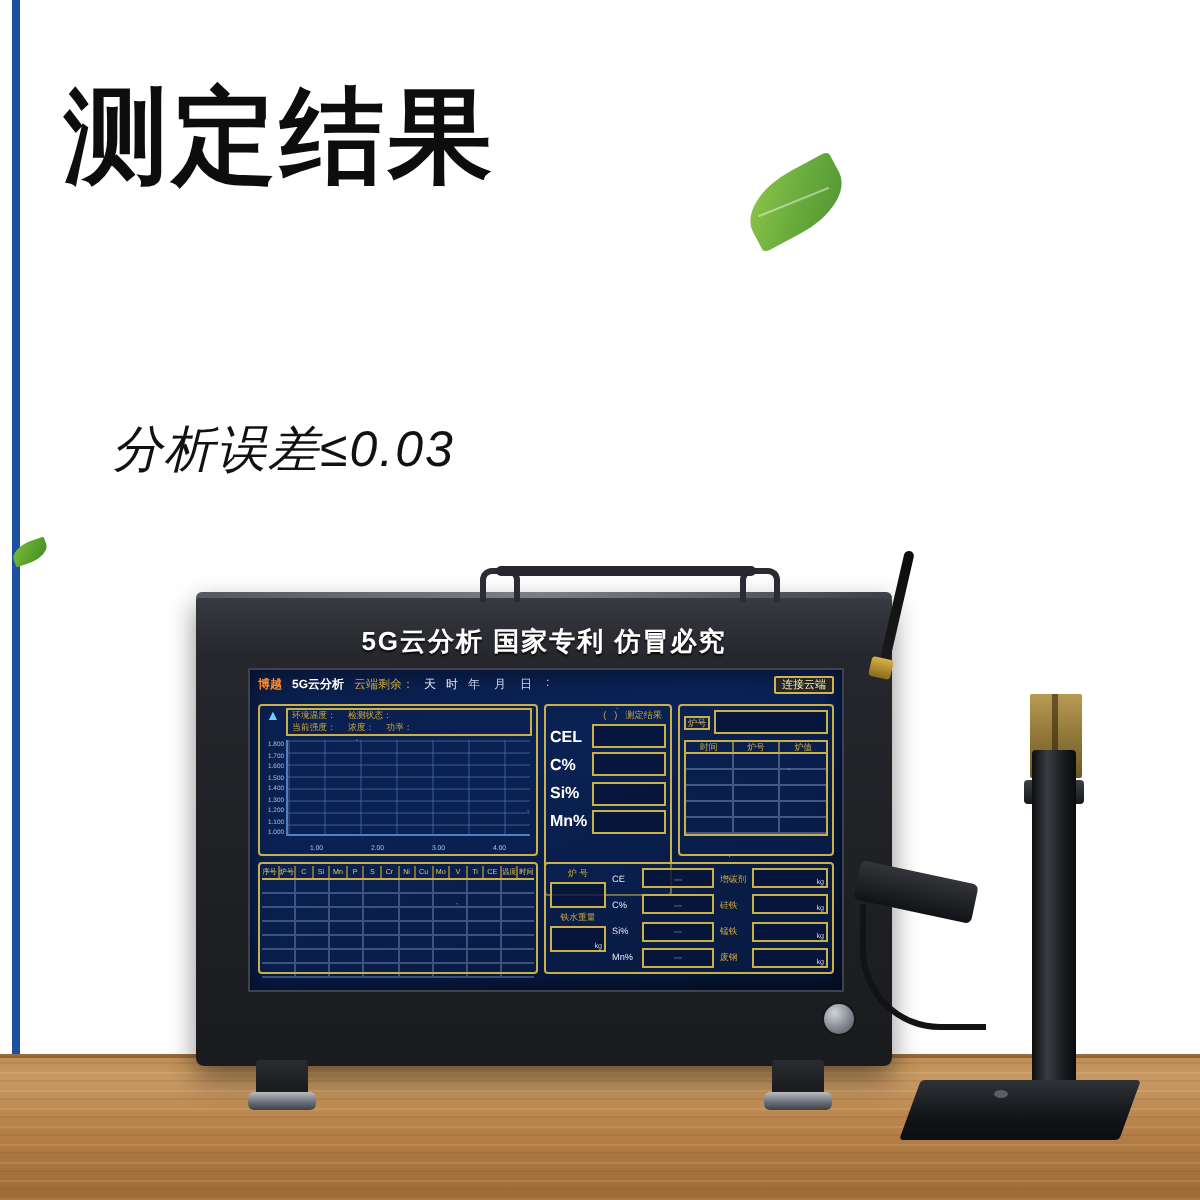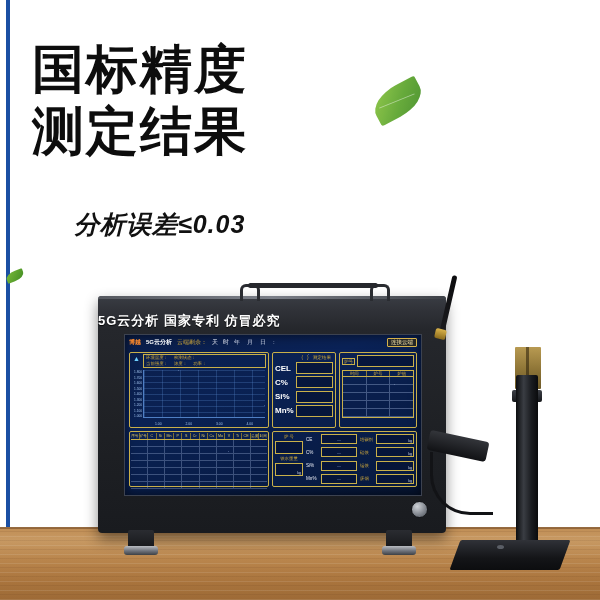--- a/index.html
+++ b/index.html
@@ -11,40 +11,40 @@
   .floor{position:absolute;left:0;top:527px;width:600px;height:73px;
     background:linear-gradient(180deg,#c08d54 0%,#c79963 18%,#b9854c 45%,#a9743d 75%,#9d6a36 100%);}
   .floor:after{content:"";position:absolute;inset:0;
     background:repeating-linear-gradient(180deg,rgba(255,255,255,.10) 0 1px,rgba(0,0,0,0) 1px 4px,rgba(90,50,20,.10) 4px 5px,rgba(0,0,0,0) 5px 9px);}
   .floor-seam{position:absolute;left:0;top:527px;width:600px;height:2px;background:rgba(110,70,35,.55);}
 
   
   .headline{position:absolute;left:32px;top:38px;width:330px;color:#0d0d0d;
     font-weight:700;font-size:52px;line-height:62px;letter-spacing:2px;}
   .headline .l2{display:block;}
-  .subline{position:absolute;left:74px;top:208px;font-style:italic;font-weight:700;
+  .subline{position:absolute;left:56px;top:208px;font-style:italic;font-weight:400;
     font-size:25px;color:#111;letter-spacing:1px;white-space:nowrap;}
 
   .leaf{position:absolute;left:372px;top:86px;width:52px;height:30px;
     background:linear-gradient(135deg,#8cc63f 0%,#5aa32b 55%,#3f8a22 100%);
     border-radius:60% 6% 60% 6%;transform:rotate(-28deg);opacity:.92;}
   .leaf:after{content:"";position:absolute;left:12%;top:48%;width:74%;height:1px;background:rgba(255,255,255,.45);transform:rotate(6deg);}
   .leaf-sm{position:absolute;left:6px;top:271px;width:18px;height:10px;
     background:linear-gradient(135deg,#7dbd3a,#3f8a22);border-radius:60% 6% 60% 6%;transform:rotate(-20deg);}
 
   
   .device{position:absolute;left:98px;top:296px;width:348px;height:237px;
     background:linear-gradient(180deg,#3a3d44 0%,#303238 6%,#25272c 14%,#1e2024 60%,#191b1f 100%);
     border-radius:4px;box-shadow:0 6px 14px rgba(0,0,0,.45);}
   .dev-top-hl{position:absolute;left:0;top:0;width:100%;height:3px;background:linear-gradient(90deg,#55585f,#7b7f88,#3d4046);border-radius:4px 4px 0 0;}
   .handle{position:absolute;top:-12px;width:14px;height:14px;border:3px solid #2a2c31;border-bottom:none;border-radius:6px 6px 0 0;background:transparent;}
   .handle.l{left:142px;} .handle.r{left:272px;}
   .handle-bar{position:absolute;left:150px;top:-13px;width:130px;height:5px;background:#26282d;border-radius:3px;}
 
-  .banner{position:absolute;left:0;top:16px;width:100%;color:#ffffff;
+  .banner{position:absolute;left:0;top:16px;width:100%;text-align:center;color:#ffffff;
     font-size:13px;font-weight:700;letter-spacing:1px;text-shadow:0 1px 1px rgba(0,0,0,.8);}
 
   .antenna{position:absolute;left:341px;top:-22px;width:5px;height:60px;
     background:linear-gradient(180deg,#0d0d0f,#1b1b1e);border-radius:3px;transform:rotate(13deg);transform-origin:bottom center;}
   .antenna-base{position:absolute;left:337px;top:33px;width:11px;height:10px;
     background:linear-gradient(180deg,#d9b24a,#8a6a1c);border-radius:2px;transform:rotate(13deg);}
 
   .power-btn{position:absolute;left:313px;top:205px;width:15px;height:15px;border-radius:50%;
     background:radial-gradient(circle at 35% 30%,#cfd3d8,#7d828a 60%,#4a4e55 100%);
     border:1px solid #15171a;}
@@ -88,21 +88,21 @@
   .chart-head div{display:flex;gap:6px;font-size:4.4px;color:#cfa83a;line-height:6px;}
   .chart-logo{position:absolute;left:2px;top:2px;width:9px;height:9px;color:#6fd0ff;font-size:7px;text-align:center;}
   .plot{position:absolute;left:13px;top:17px;right:3px;bottom:9px;border-left:1px solid #4f7fc4;border-bottom:1px solid #4f7fc4;
     background-image:linear-gradient(rgba(90,140,210,.28) 1px,transparent 1px),linear-gradient(90deg,rgba(90,140,210,.28) 1px,transparent 1px);
     background-size:18px 6px;}
   .ylab{position:absolute;left:0;top:17px;width:13px;bottom:9px;display:flex;flex-direction:column;
     justify-content:space-between;align-items:flex-end;padding-right:1px;box-sizing:border-box;font-size:3.2px;color:#9fc0ea;}
   .xlab{position:absolute;left:13px;right:3px;bottom:1px;display:flex;justify-content:space-around;font-size:3.4px;color:#9fc0ea;}
 
   
-  .results{left:147px;top:17px;width:64px;height:76px;padding:2px;}
+  .results{left:147px;top:17px;width:64px;height:96px;padding:2px;}
   .res-head{display:flex;gap:4px;font-size:4.6px;color:#cfa83a;justify-content:flex-end;padding-right:2px;}
   .res-row{display:flex;align-items:center;gap:2px;margin-top:2.2px;}
   .res-name{width:19px;font-size:8px;color:#ffffff;font-weight:700;}
   .res-val{flex:1;height:10px;border:1px solid #c9b049;background:rgba(6,20,55,.8);}
 
   
   .hist{left:214px;top:17px;width:78px;height:76px;padding:2px;}
   .hist-top{display:flex;gap:2px;align-items:center;}
   .hist-top .lab{font-size:4.6px;color:#cfa83a;border:1px solid #c9b049;padding:0 1px;}
   .hist-top .inp{flex:1;height:10px;border:1px solid #c9b049;background:rgba(6,20,55,.8);}
@@ -157,21 +157,20 @@
 </head>
 <body>
 
 <div id="stage">
 
   <div class="left-rule"></div>
   <div class="floor"></div>
   <div class="floor-seam"></div>
 
   <div class="headline">
-    <span>国标精度</span>
     <span class="l2">测定结果</span>
   </div>
   <div class="subline">分析误差≤0.03</div>
 
   <div class="leaf"></div>
   <div class="leaf-sm"></div>
 
   <div class="device">
     <div class="dev-top-hl"></div>
     <div class="handle l"></div>

